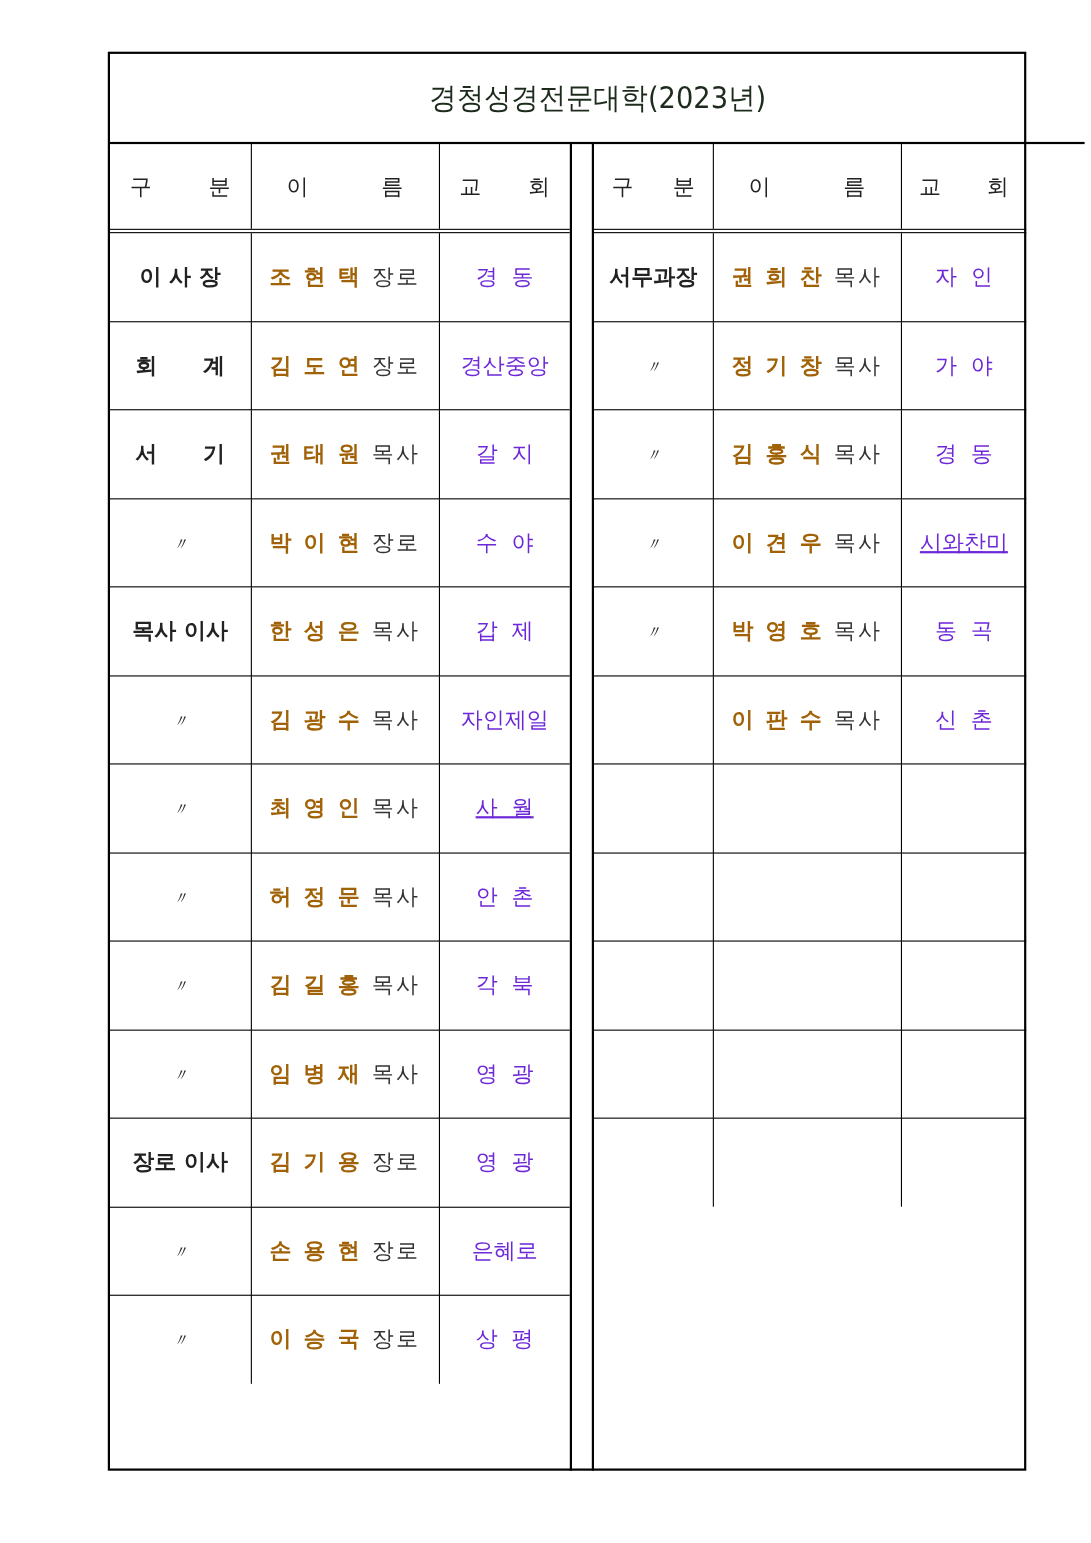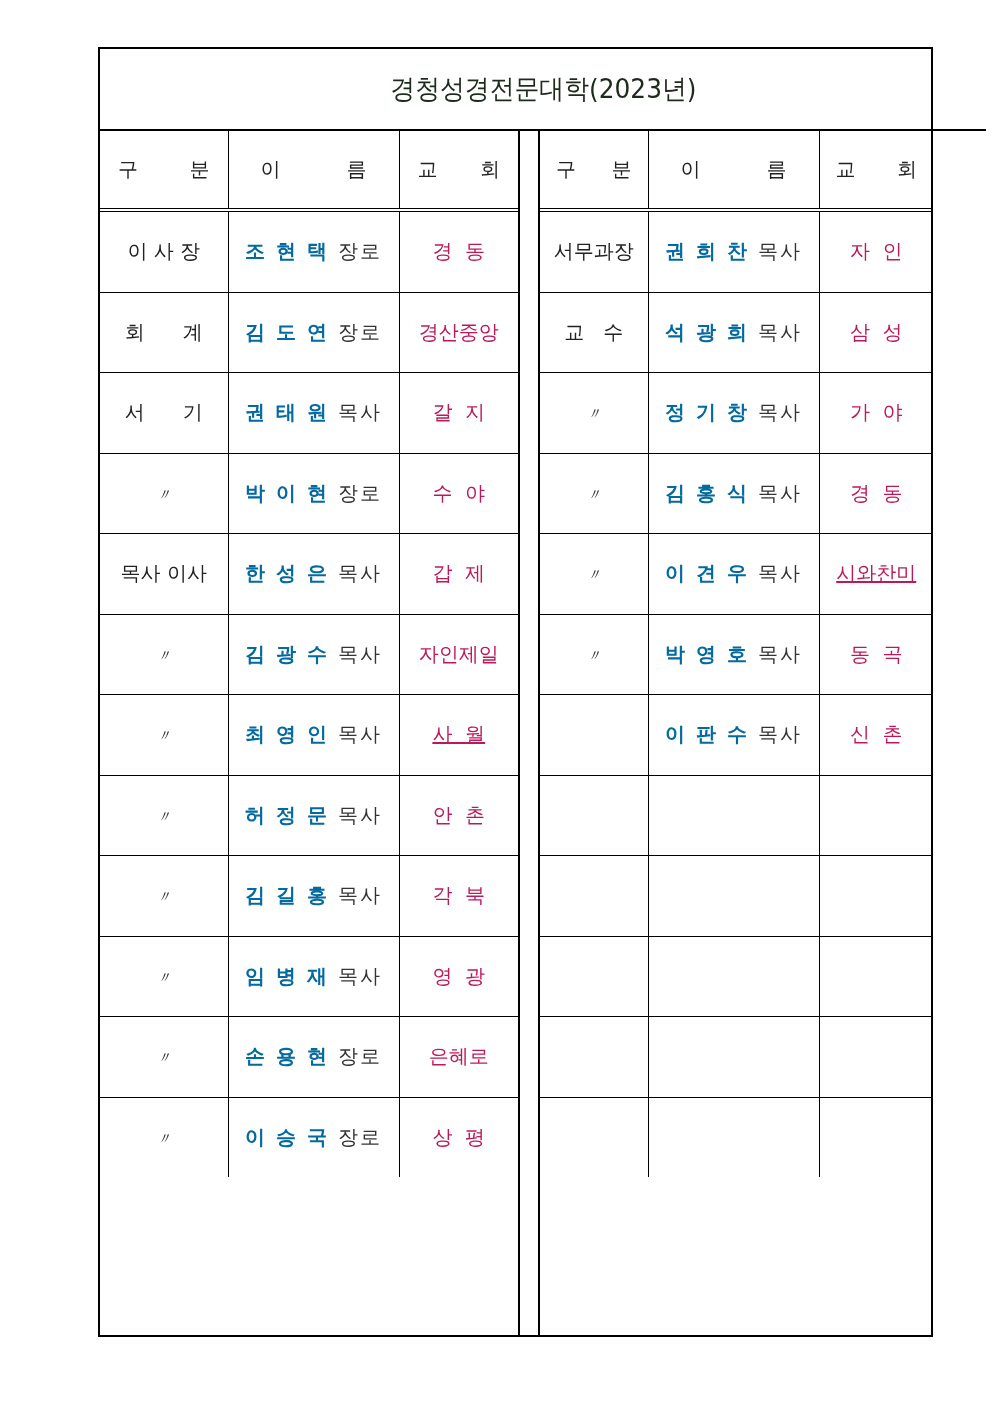--- a/index.html
+++ b/index.html
@@ -24,26 +24,26 @@
   .row td { height: 79.5px; border-bottom: 1.5px solid #000; font-size: 20px; color: #222; }
   .row:last-child td { border-bottom: none; }
 
   .c1 { border-right: 1.5px solid #000; }
   .c2 { border-right: 1.5px solid #000; }
 
   .spread { display: flex; justify-content: space-between; padding: 0 16px; }
   .spread.wide { padding: 0 18px; }
 
   .name { display: inline-flex; align-items: center; gap: 0; }
-  .name .nm { font-weight: bold; letter-spacing: 11px; color: #0369a1; }
+  .name .nm { font-weight: bold; letter-spacing: 11px; color: #a16207; }
   .name .ttl { letter-spacing: 2px; color: #333; margin-left: 0px; }
 
   .ditto { font-style: italic; font-size: 16px; color: #333; }
-  .cat { letter-spacing: 0px; }
-  .church { color: #be185d; }
+  .cat { letter-spacing: 0px; font-weight: bold; }
+  .church { color: #6d28d9; }
 </style>
 </head>
 <body>
 
 <div class="frame">
   <div class="title-row">
     <span class="title">경청성경전문대학(2023년)</span>
   </div>
 
   <div class="half left">
@@ -150,20 +150,28 @@
           </tr>
           <tr class="row">
             <td class="c1"><span class="ditto" style="white-space: pre;">〃</span></td>
             <td class="c2"><span class="name">
                 <span class="nm">임병재</span>
                 <span class="ttl">목사</span>
               </span></td>
             <td><span class="church" style="white-space: pre;">영  광</span></td>
           </tr>
           <tr class="row">
+            <td class="c1"><span class="cat" style="white-space: pre;">장로 이사</span></td>
+            <td class="c2"><span class="name">
+                <span class="nm">김기용</span>
+                <span class="ttl">장로</span>
+              </span></td>
+            <td><span class="church" style="white-space: pre;">영  광</span></td>
+          </tr>
+          <tr class="row">
             <td class="c1"><span class="ditto" style="white-space: pre;">〃</span></td>
             <td class="c2"><span class="name">
                 <span class="nm">손용현</span>
                 <span class="ttl">장로</span>
               </span></td>
             <td><span class="church" style="white-space: pre;">은혜로</span></td>
           </tr>
           <tr class="row">
             <td class="c1"><span class="ditto" style="white-space: pre;">〃</span></td>
             <td class="c2"><span class="name">
@@ -208,28 +216,20 @@
       <tbody id="right-body">
           <tr class="row">
             <td class="c1"><span class="cat" style="white-space: pre; text-align: center;">서무과장</span></td>
             <td class="c2"><span class="name">
                 <span class="nm">권희찬</span>
                 <span class="ttl">목사</span>
               </span></td>
             <td><span class="church" style="white-space: pre;">자  인</span></td>
           </tr>
           <tr class="row">
-            <td class="c1"><span class="cat" style="white-space: pre;">교   수</span></td>
-            <td class="c2"><span class="name">
-                <span class="nm">석광희</span>
-                <span class="ttl">목사</span>
-              </span></td>
-            <td><span class="church" style="white-space: pre;">삼  성</span></td>
-          </tr>
-          <tr class="row">
             <td class="c1"><span class="ditto" style="white-space: pre;">〃</span></td>
             <td class="c2"><span class="name">
                 <span class="nm">정기창</span>
                 <span class="ttl">목사</span>
               </span></td>
             <td><span class="church" style="white-space: pre;">가  야</span></td>
           </tr>
           <tr class="row">
             <td class="c1"><span class="ditto" style="white-space: pre;">〃</span></td>
             <td class="c2"><span class="name">

